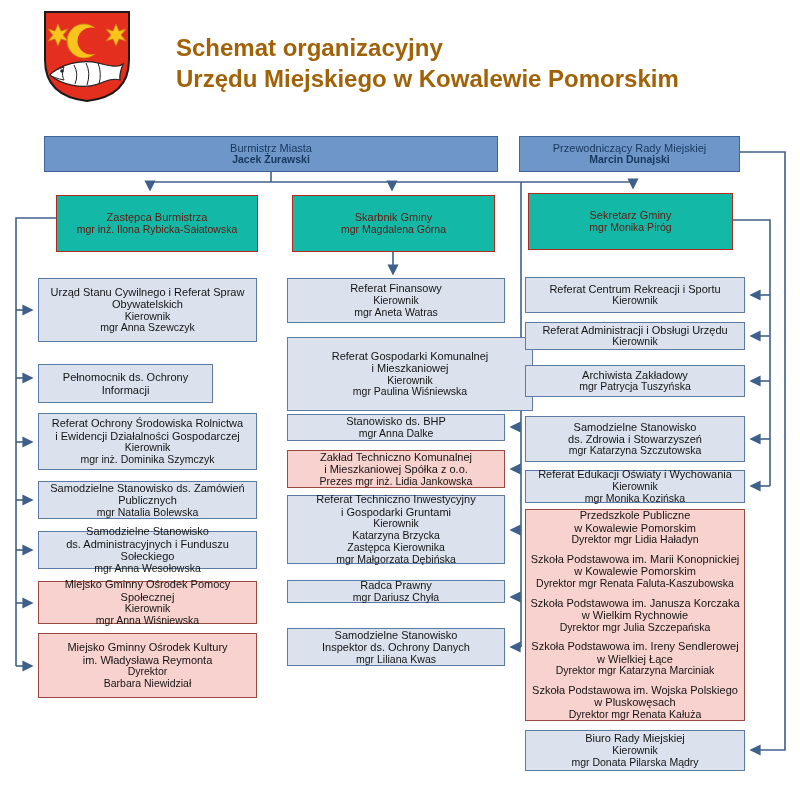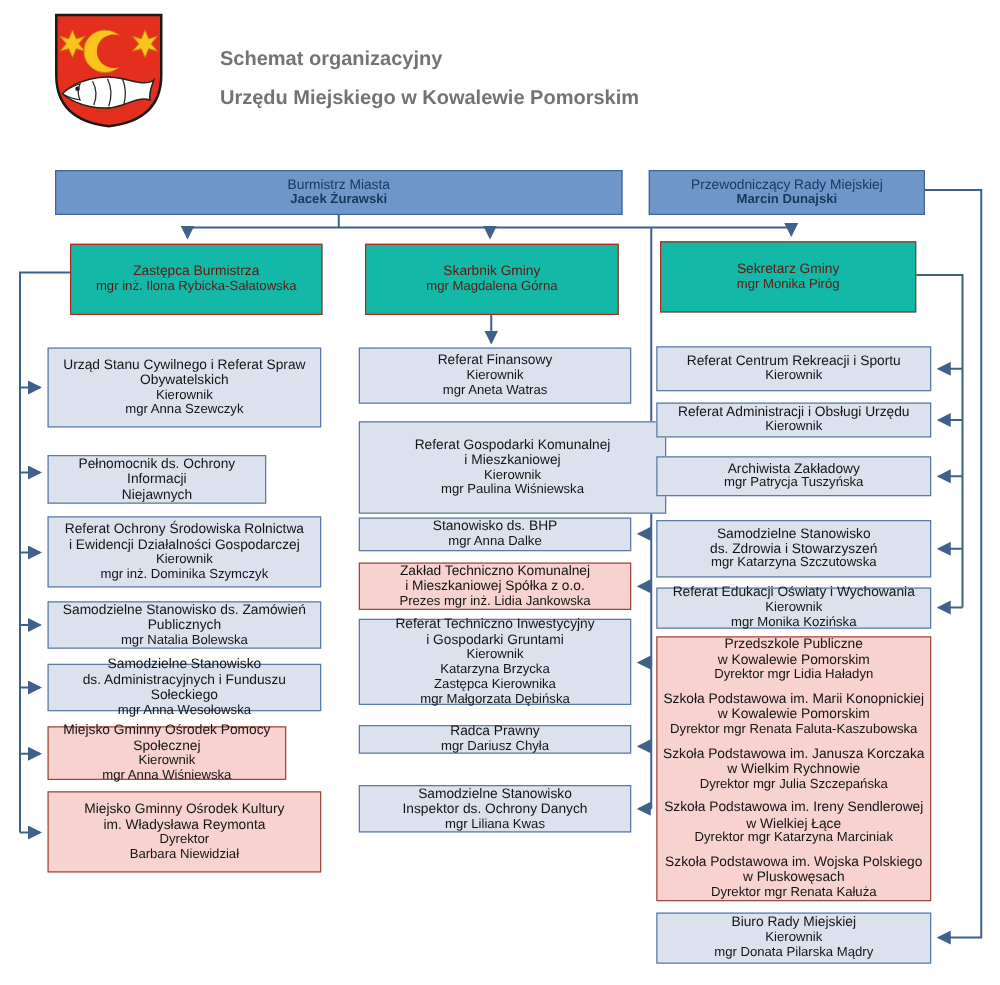--- a/index.html
+++ b/index.html
@@ -1,18 +1,18 @@
 <!DOCTYPE html>
 <html lang="pl"><head>
 <meta charset="utf-8">
 <style>
   html,body{margin:0;padding:0;background:#ffffff;}
   #canvas{position:relative;width:800px;height:788px;background:#ffffff;overflow:hidden;
           font-family:"Liberation Sans", sans-serif;}
-  #title{position:absolute;left:176px;top:32px;font-size:16px;font-weight:bold;color:#737373;
+  #title{position:absolute;left:176px;top:32px;font-size:24px;font-weight:bold;color:#a16207;
          line-height:31px;white-space:nowrap;}
   #crest{position:absolute;left:40px;top:8px;width:94px;height:98px;}
   #wires{position:absolute;left:0;top:0;width:800px;height:788px;pointer-events:none;z-index:1;}
   .node{position:absolute;display:flex;flex-direction:column;justify-content:center;
         text-align:center;box-sizing:border-box;padding:2px 4px;z-index:2;}
   .blue{background:#6e96c8;border:1px solid #41659b;color:#17375e;}
   .red{background:#14b8a6;border:1px solid #b22a1d;color:#5f1a10;}
   .gray{background:#dbe2ee;border:1px solid #5b7ba5;color:#141414;}
   .pink{background:#f8d2ce;border:1px solid #9c4a41;color:#141414;}
   .t{font-weight:normal;font-size:11px;line-height:1.13;}
@@ -109,39 +109,38 @@
   </div>
 
   <div class="node gray" style="left:38px;top:278px;width:219px;height:64px">
     <div class="t">Urząd Stanu Cywilnego i Referat Spraw</div>
     <div class="t">Obywatelskich</div>
     <div class="s">Kierownik</div>
     <div class="s">mgr Anna Szewczyk</div>
   </div>
   <div class="node gray" style="left:38px;top:364px;width:175px;height:39px">
     <div class="t">Pełnomocnik ds. Ochrony Informacji</div>
-    <div class="t">Niejawnych</div>
   </div>
   <div class="node gray" style="left:38px;top:413px;width:219px;height:57px">
     <div class="t">Referat Ochrony Środowiska Rolnictwa</div>
     <div class="t">i Ewidencji Działalności Gospodarczej</div>
     <div class="s">Kierownik</div>
     <div class="s">mgr inż. Dominika Szymczyk</div>
   </div>
   <div class="node gray" style="left:38px;top:481px;width:219px;height:38px">
     <div class="t">Samodzielne Stanowisko ds. Zamówień</div>
     <div class="t">Publicznych</div>
     <div class="s">mgr Natalia Bolewska</div>
   </div>
   <div class="node gray" style="left:38px;top:531px;width:219px;height:38px">
     <div class="t">Samodzielne Stanowisko</div>
     <div class="t">ds. Administracyjnych i Funduszu Sołeckiego</div>
     <div class="s">mgr Anna Wesołowska</div>
   </div>
-  <div class="node pink" style="left:38px;top:581px;width:191px;height:43px">
+  <div class="node pink" style="left:38px;top:581px;width:219px;height:43px">
     <div class="t">Miejsko Gminny Ośrodek Pomocy Społecznej</div>
     <div class="s">Kierownik</div>
     <div class="s">mgr Anna Wiśniewska</div>
   </div>
   <div class="node pink" style="left:38px;top:633px;width:219px;height:65px">
     <div class="t">Miejsko Gminny Ośrodek Kultury</div>
     <div class="t">im. Władysława Reymonta</div>
     <div class="s">Dyrektor</div>
     <div class="s">Barbara Niewidział</div>
   </div>

